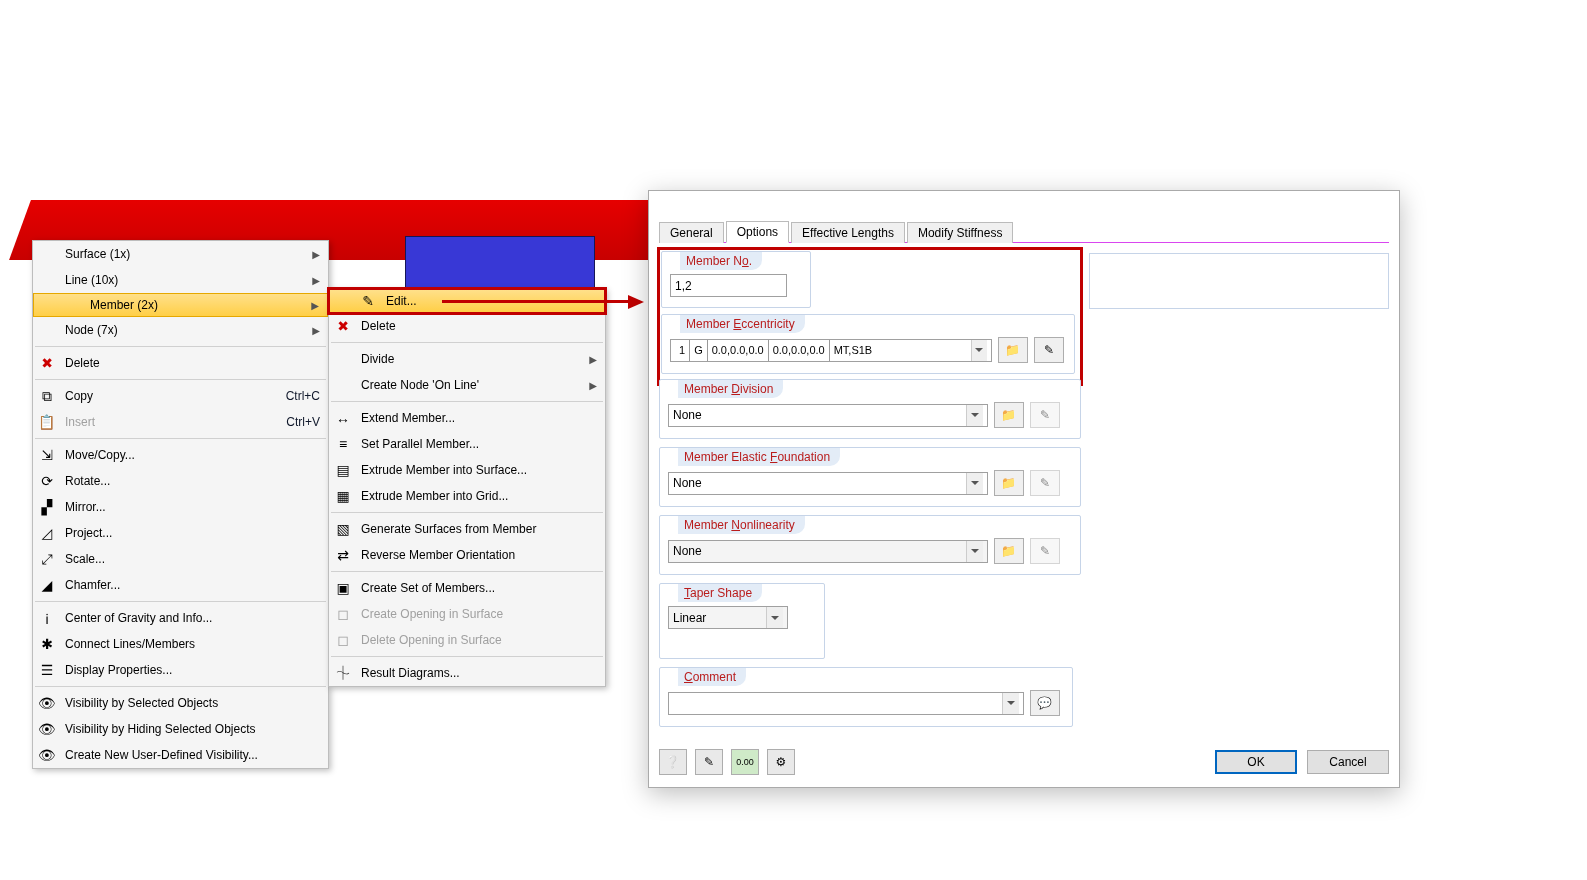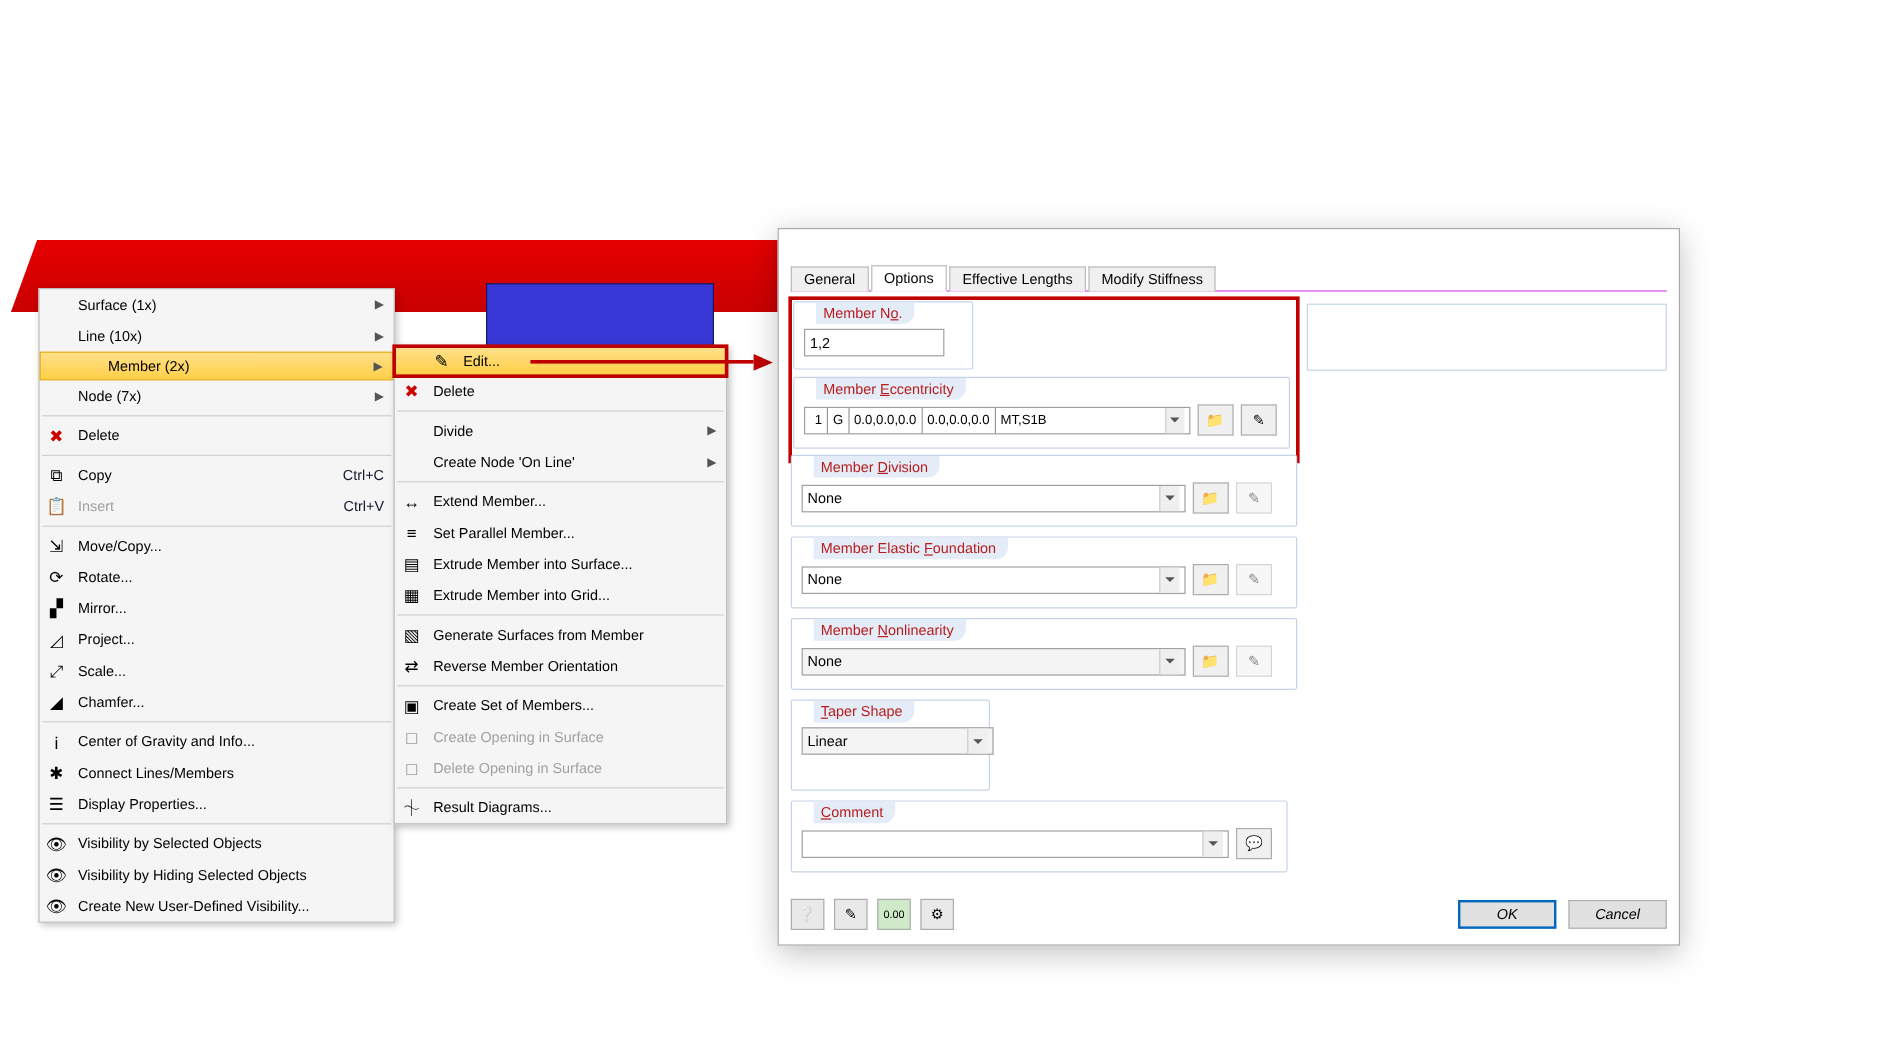--- a/index.html
+++ b/index.html
@@ -28,21 +28,21 @@
   .flow-arrow .shaft { position: absolute; left: 0; top: 5px; width: 186px; height: 3px; background: #c00000; }
   .flow-arrow .head { position: absolute; right: 0; top: 0; width: 0; height: 0; border-left: 16px solid #c00000; border-top: 7px solid transparent; border-bottom: 7px solid transparent; }
 
   
   .dlg { position: absolute; left: 648px; top: 190px; width: 752px; height: 598px; background: #fff; border: 1px solid #aaa; box-shadow: 0 6px 24px rgba(0,0,0,0.25); }
   .dlg-title { height: 28px; display: flex; align-items: center; padding: 0 10px; font-size: 12px; }
   .dlg-title .close { margin-left: auto; font-size: 18px; font-weight: 300; cursor: default; }
   .dlg-body { position: absolute; left: 10px; top: 28px; right: 10px; bottom: 48px; }
   .dlg-footer { position: absolute; left: 10px; right: 10px; bottom: 10px; height: 30px; display: flex; align-items: center; }
   .dlg-footer .spacer { flex: 1; }
-  .dlg-btn { min-width: 82px; height: 24px; border: 1px solid #adadad; background: #e1e1e1; margin-left: 10px; display: flex; align-items: center; justify-content: center; cursor: default; font-style: italic; }
+  .dlg-btn { min-width: 82px; height: 24px; border: 1px solid #adadad; background: #e1e1e1; margin-left: 10px; display: flex; align-items: center; justify-content: center; cursor: default; }
   .dlg-btn.primary { border: 2px solid #0066c0; background: #e1e1e1; }
   .tool-btn { width: 28px; height: 26px; border: 1px solid #adadad; background: #e9e9e9; margin-right: 8px; display:flex; align-items:center; justify-content:center; }
 
   
   .tabs { display: flex; border-bottom: 1px solid #d946ef; height: 24px; align-items: flex-end; }
   .tab { padding: 3px 10px; border: 1px solid #bbb; border-bottom: none; margin-right: 2px; background: #f0f0f0; cursor: default; position: relative; top: 1px; }
   .tab.active { background: #fff; border-bottom: 1px solid #fff; }
 
   
   .right-col { position:absolute; left:430px; top:34px; width:300px; bottom:0; }
@@ -341,21 +341,21 @@
           <div class="sq-btn disabled">
               <span>✎</span>
             </div>
         </div>
       </div>
 
       <div class="group" style="width:166px; height:76px;">
         <div class="legend">
           <span class="underline">T</span><span>aper Shape</span>
         </div>
-        <div class="sel" style="flex:none; width:160px; background:#f4f4f4;gap:11px;">
+        <div class="sel" style="flex:none; width:120px; background:#f4f4f4;gap:11px;">
           <span>Linear</span>
           <div class="dd"></div>
         </div>
       </div>
 
       <div class="group" style="width:414px;">
         <div class="legend">
           <span class="underline">C</span><span>omment</span>
         </div>
         <div class="sel-row">

